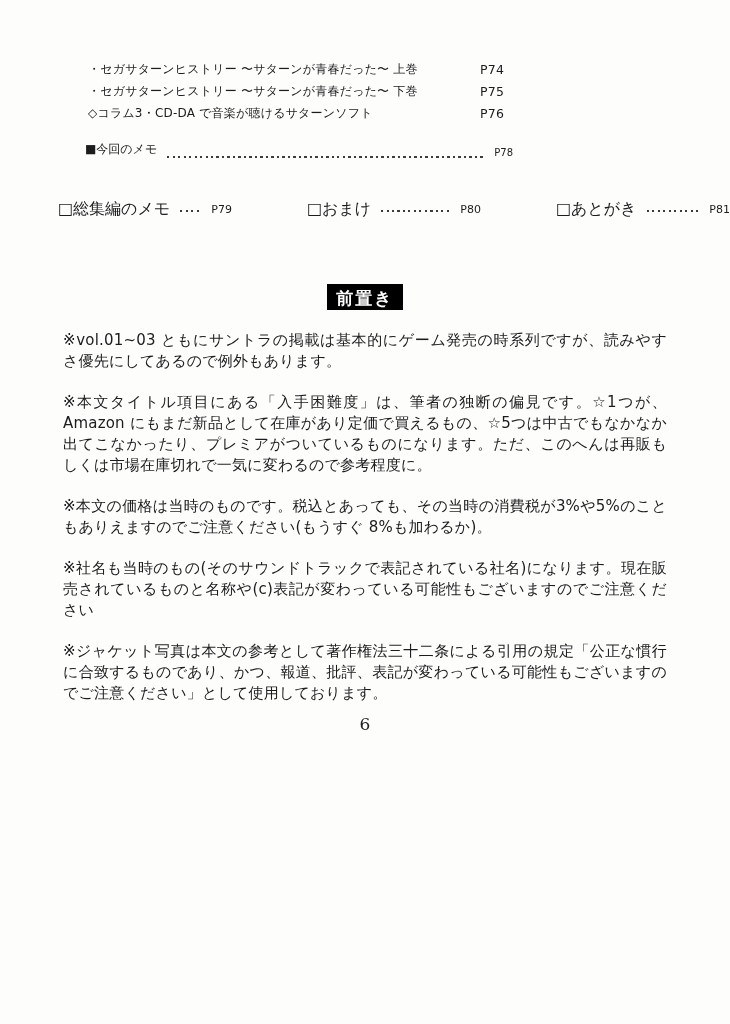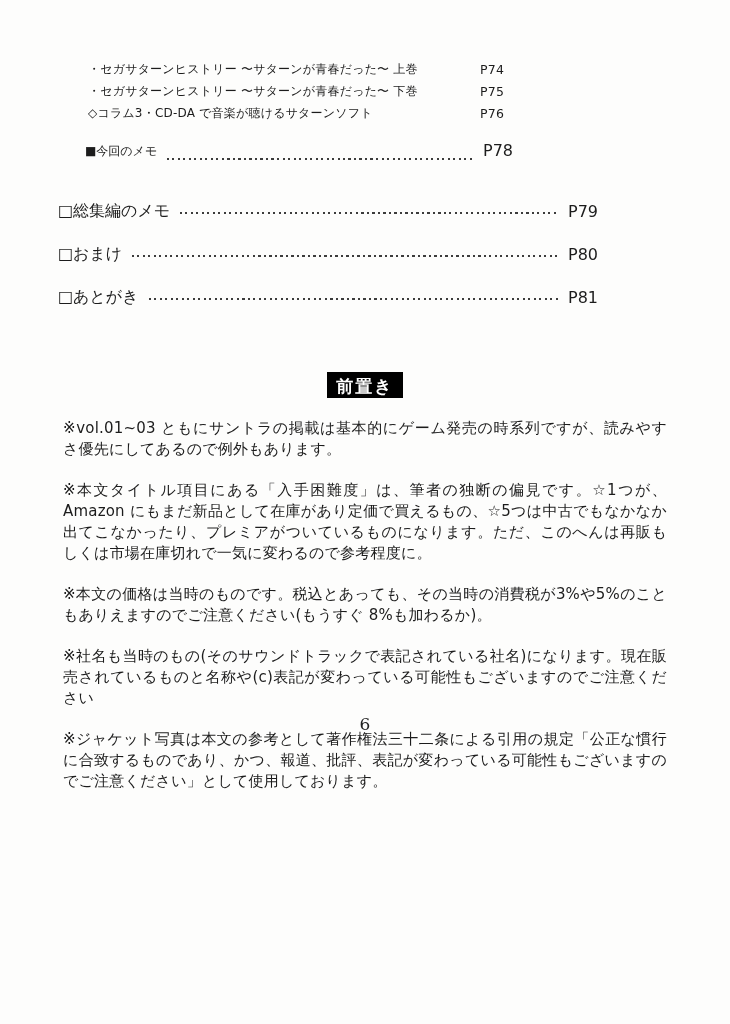--- a/index.html
+++ b/index.html
@@ -32,38 +32,38 @@
   }
 
   
   .memo-row {
     display: flex;
     align-items: flex-end;
     margin: 17px 0 0 85px;
     width: 428px;
     font-size: 12px;
   }
-  .memo-row .toc-page { font-size: 16px; }
+  .memo-row .toc-page { font-size: 10px; }
 
   
   .big-wrap {
     margin-top: 38px;
     display: flex;
-    flex-direction: column;
+    flex-direction: row;
     gap: 17px;
   }
   .toc-row-big {
     display: flex;
     align-items: center;
     margin-left: 58px;
     width: 540px;
     font-size: 16px;
     height: 26px;
   }
-  .toc-row-big .toc-page { font-size: 16px; }
+  .toc-row-big .toc-page { font-size: 11px; }
 
   .leader {
     flex: 1;
     height: 2px;
     margin: 3px 10px 0 10px;
     background-image: repeating-linear-gradient(to right, #3c3c3c 0 2px, transparent 2px 5.5px);
   }
 
   
   .preface-title-wrap { margin-top: 62px; text-align: center; }

